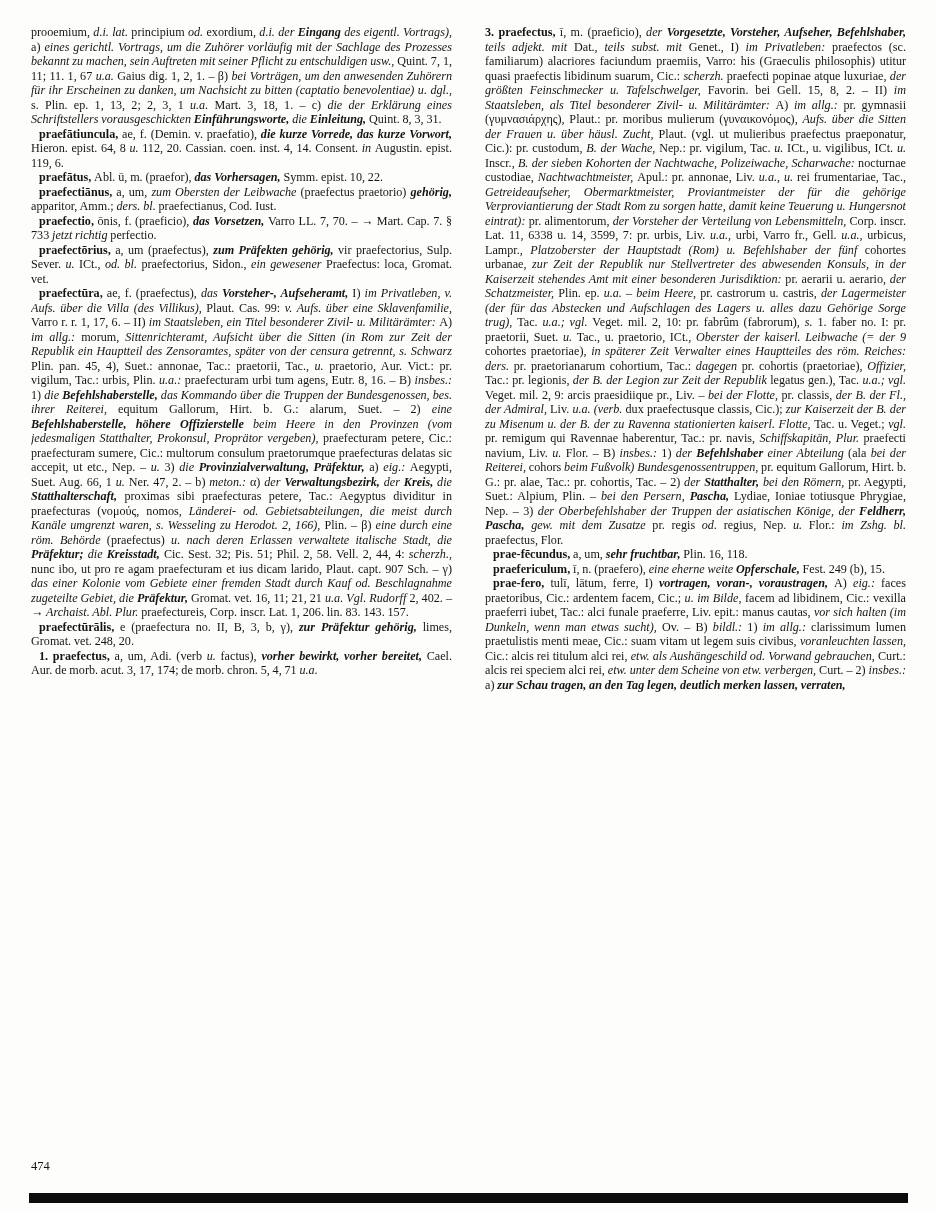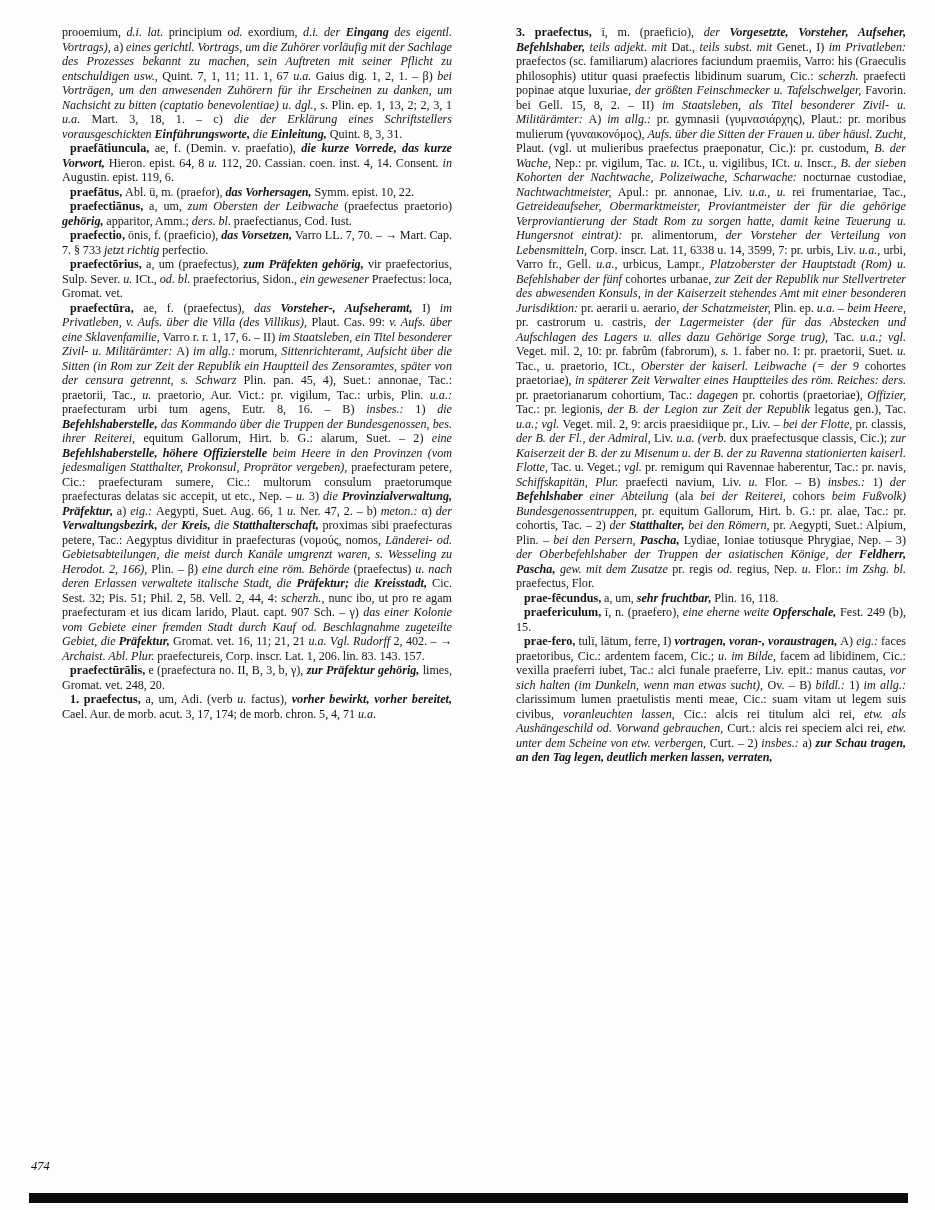--- a/index.html
+++ b/index.html
@@ -6,39 +6,38 @@
   html,body { width:935px; height:1210px; }
   body {
     background:#fdfdfb;
     font-family:"Liberation Serif", serif;
     color:#151515;
     position:relative;
     overflow:hidden;
   }
   .page { padding:25px 29px 0 31px; position:relative; height:100%; }
   .columns { display:flex; gap:33px; max-height:1156px; overflow:hidden; }
-  .column { width:421px;margin-left:31px; }
+  .column { width:421px; }
   p.entry {
     font-size:12.15px;
     line-height:14.5px;
     text-align:justify;
     text-indent:8px;
     word-spacing:-0.2px;
   }
   .column > p.entry:first-child { text-indent:0; }
   .seg-n { font-style:normal; font-weight:normal; }
   .seg-i { font-style:italic; }
   .seg-b { font-weight:bold; }
   .seg-bi { font-weight:bold; font-style:italic; }
   .page-number {
     position:absolute;
     left:31px;
     bottom:36px;
     font-size:12.5px;
-    font-style:italic;
   }
   .bottom-bar {
     position:absolute;
     left:29px;
     bottom:7px;
     width:879px;
     height:10px;
     background:#0c0c0c;
   }
 </style>

